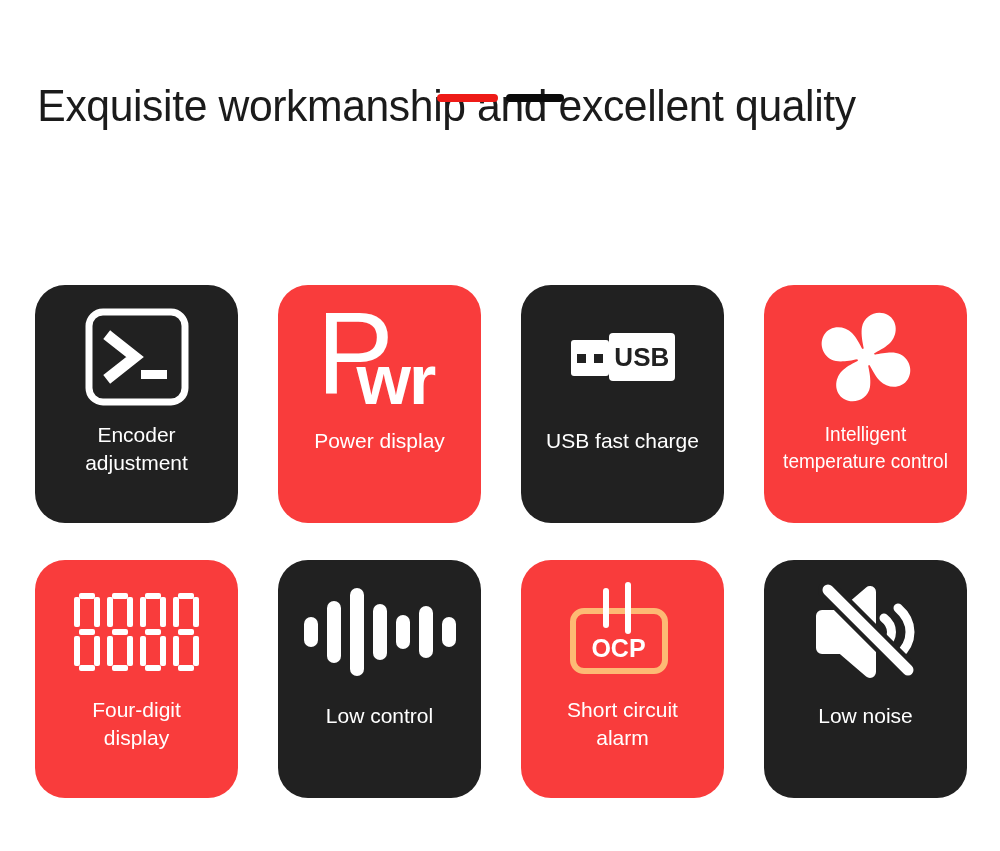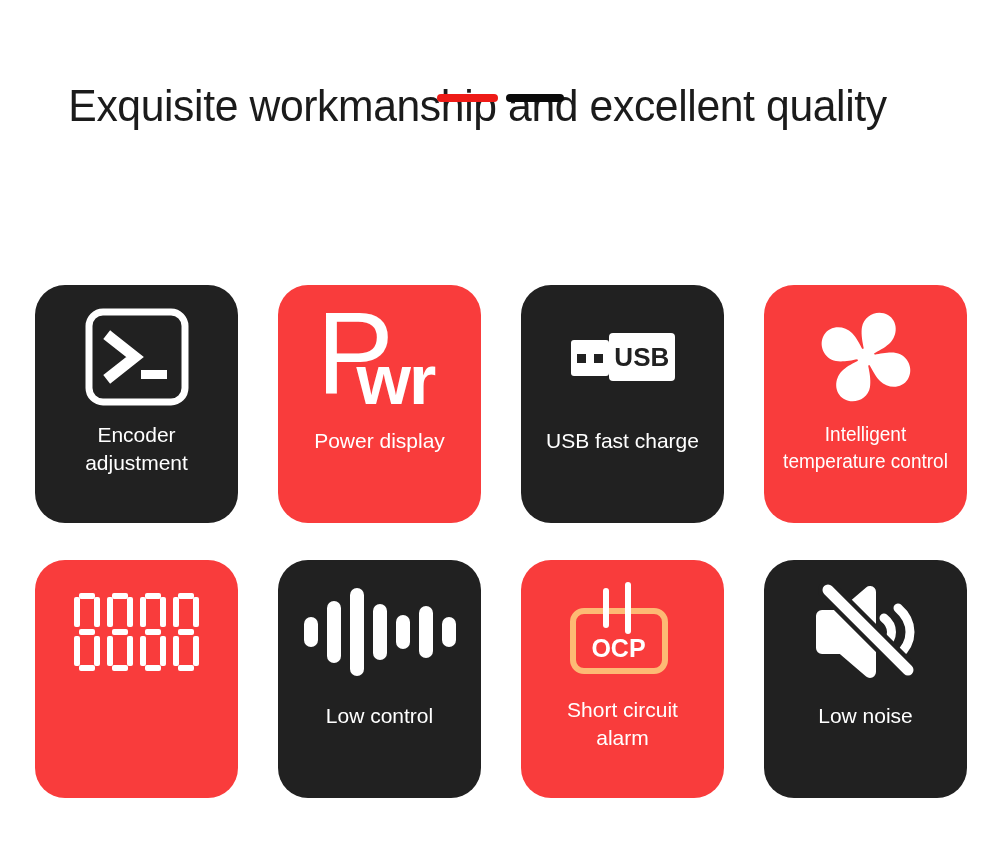--- a/index.html
+++ b/index.html
@@ -19,21 +19,20 @@
     height: 851px;
   }
 
   
   .header {
     position: absolute;
     top: 78px;
     left: 0;
     width: 893px;
     text-align: center;
-    padding-left: 31px;
   }
   .page-title {
     font-family: "Liberation Sans", sans-serif;
     font-size: 44px;
     font-weight: 400;
     color: #1b1b1b;
     letter-spacing: -0.4px;
     line-height: 56px;
     transform: scaleX(0.97);
     white-space: nowrap;
@@ -372,20 +371,22 @@
             <span class="seg h seg-a"></span>
               <span class="seg h seg-g"></span>
               <span class="seg h seg-d"></span>
             <span class="seg v seg-f"></span>
               <span class="seg v seg-b"></span>
             <span class="seg v seg-e"></span>
               <span class="seg v seg-c"></span>
           </div>
         </div>
       </div>
+      <div class="tile-label">Four-digit
+display</div>
     </div>
 
     <div class="tile dark">
       <div class="tile-icon">
         <div class="bars">
           <span class="bar" style="height:30px"></span>
           <span class="bar" style="height:62px"></span>
           <span class="bar" style="height:88px"></span>
           <span class="bar" style="height:56px"></span>
           <span class="bar" style="height:34px"></span>

